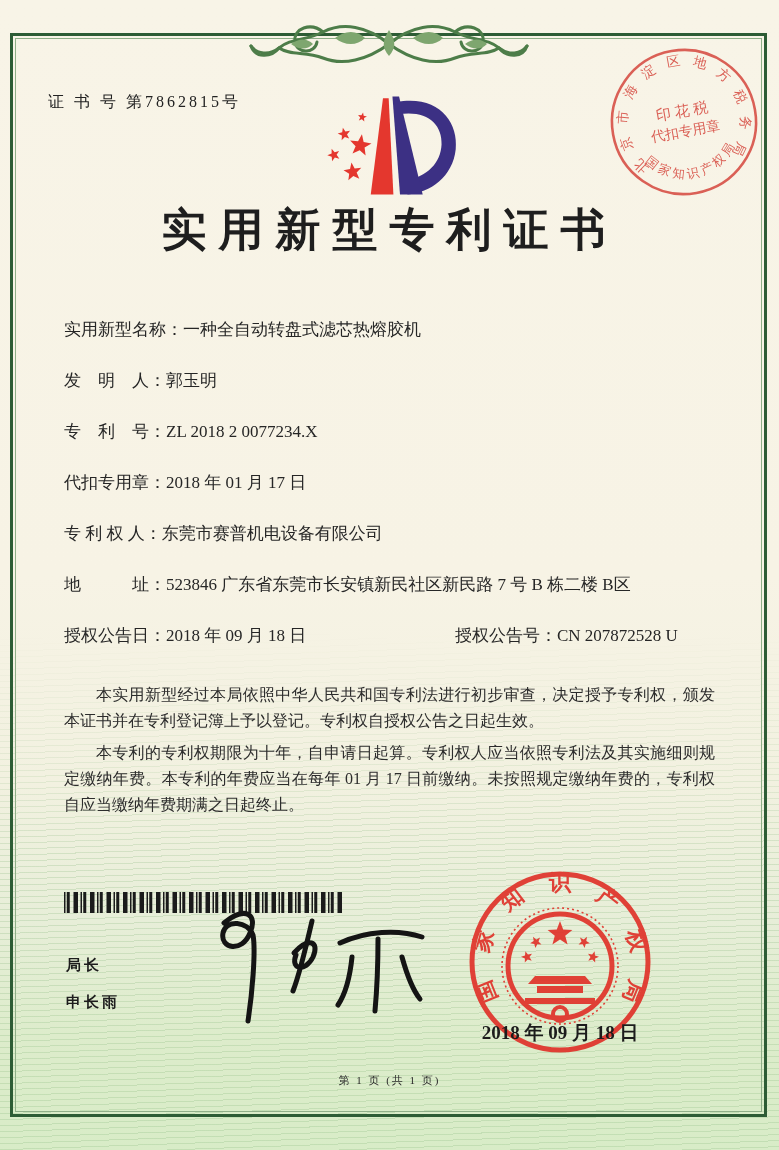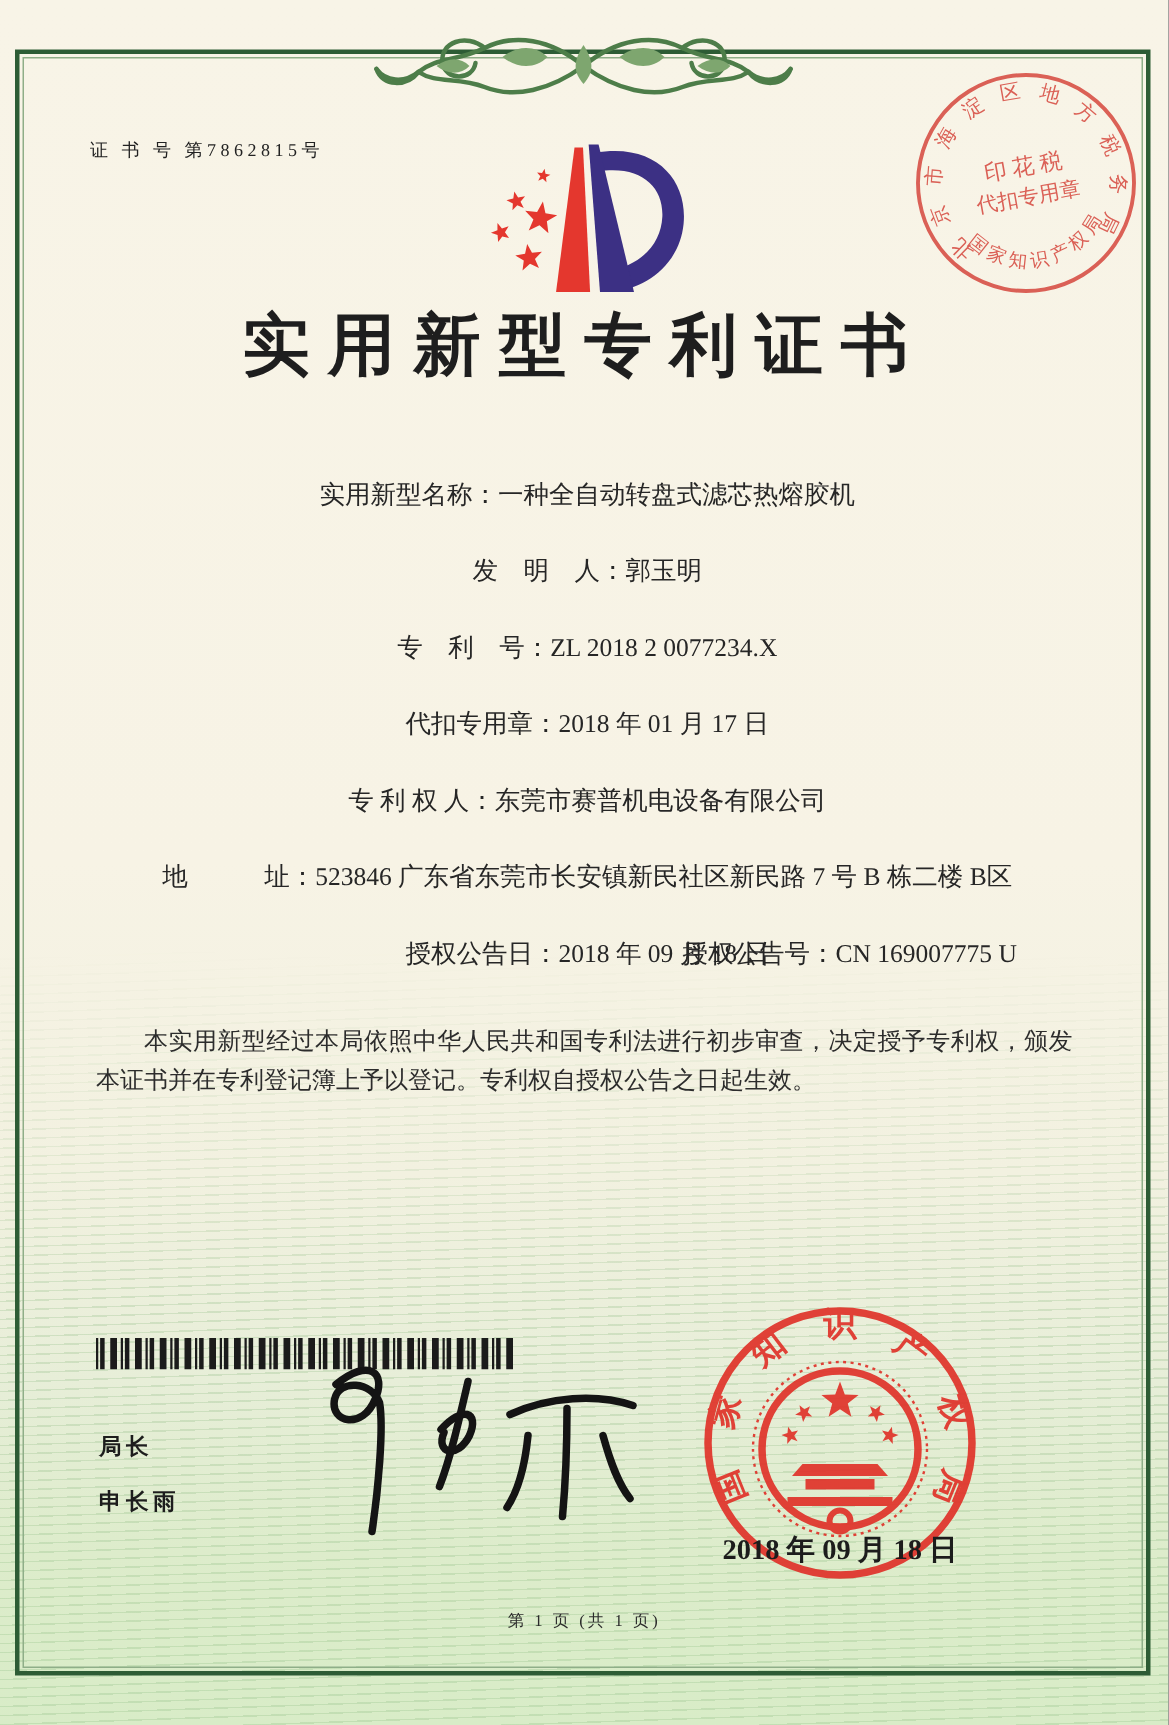--- a/index.html
+++ b/index.html
@@ -11,26 +11,26 @@
   .waves{
     position:absolute; left:0; right:0; bottom:0; height:45%;
     background:repeating-linear-gradient(178deg, rgba(130,180,120,.25) 0 1px, rgba(255,255,255,0) 1px 6px);
     -webkit-mask-image:linear-gradient(180deg,transparent 0,#000 45%);
     mask-image:linear-gradient(180deg,transparent 0,#000 45%);
     pointer-events:none;
   }
   .frame{position:absolute; left:10px; right:12px; top:33px; bottom:33px; border:3px solid #2d5c35;}
   .frame::after{content:""; position:absolute; inset:2px; border:1px solid #8fae88;}
   .ornament{position:absolute; left:239px; top:8px; width:300px; height:74px;}
-  .certno{position:absolute; left:60px; top:92px; font-size:12px; letter-spacing:3px; color:#222;}
+  .certno{position:absolute; left:48px; top:92px; font-size:16px; letter-spacing:3px; color:#222;}
   .logo{position:absolute; left:298px; top:78px; width:170px; height:135px;}
   .tax-stamp{position:absolute; left:604px; top:42px; width:160px; height:160px; transform:rotate(-10deg); opacity:.92;}
   .title{position:absolute; left:0; right:0; top:200px; text-align:center; font-size:45px; font-weight:700; letter-spacing:12px; color:#1e1e1e;}
   .fields{position:absolute; left:64px; right:60px; top:318px; font-size:17px; line-height:24px; color:#262626;}
-  .frow{margin-bottom:27px; white-space:nowrap;text-align:center;}
+  .frow{margin-bottom:27px; white-space:nowrap;}
   .frow .label{color:#262626;}
   .frow-addr{white-space:normal; padding-left:46px;}
   .frow-addr .label{margin-left:-46px;}
   .frow-grant{position:relative;}
   .grant-right{position:absolute; left:391px; top:0;}
   .paras{position:absolute; left:64px; right:64px; top:682px; font-size:16px; line-height:26px; text-align:justify; color:#2c2c2c;}
   .paras p{margin:0 0 6px 0; text-indent:2em;}
   .barcode{position:absolute; left:64px; top:892px; width:280px; height:21px;}
   .officer{position:absolute; left:66px; top:946px; font-family:"Liberation Sans","DejaVu Sans",sans-serif; font-size:15px; font-weight:600; letter-spacing:3px; color:#1d1d1d; line-height:37px;}
   .signature{position:absolute; left:190px; top:895px; width:250px; height:140px;}
@@ -128,26 +128,27 @@
       <span class="label">代扣专用章：</span><span class="value">2018 年 01 月 17 日</span>
     </div>
     <div class="frow">
       <span class="label">专 利 权 人：</span><span class="value">东莞市赛普机电设备有限公司</span>
     </div>
     <div class="frow frow-addr">
       <span class="label">地　　　址：</span><span class="value">523846 广东省东莞市长安镇新民社区新民路 7 号 B 栋二楼 B区</span>
     </div>
     <div class="frow frow-grant">
       <span><span class="label">授权公告日：</span><span class="value">2018 年 09 月 18 日</span></span>
-      <span class="grant-right"><span class="label">授权公告号：</span><span class="value">CN 169007775 U</span></span>
+      <span class="grant-right"><span class="label">授权公告号：</span><span class="value">CN 207872528 U</span></span>
     </div>
   </div>
 
   <div class="paras">
     <p>本实用新型经过本局依照中华人民共和国专利法进行初步审查，决定授予专利权，颁发本证书并在专利登记簿上予以登记。专利权自授权公告之日起生效。</p>
+    <p>本专利的专利权期限为十年，自申请日起算。专利权人应当依照专利法及其实施细则规定缴纳年费。本专利的年费应当在每年 01 月 17 日前缴纳。未按照规定缴纳年费的，专利权自应当缴纳年费期满之日起终止。</p>
   </div>
 
   <svg class="barcode" viewBox="0 0 280 21" preserveAspectRatio="none">
     <g>
         <rect x="0" y="0" width="1.5" height="21" fill="#1b1b1b"></rect>
         <rect x="2.75" y="0" width="3" height="21" fill="#1b1b1b"></rect>
         <rect x="9.5" y="0" width="4.5" height="21" fill="#1b1b1b"></rect>
         <rect x="16.5" y="0" width="1.5" height="21" fill="#1b1b1b"></rect>
         <rect x="19.25" y="0" width="3" height="21" fill="#1b1b1b"></rect>
         <rect x="26" y="0" width="4.5" height="21" fill="#1b1b1b"></rect>

